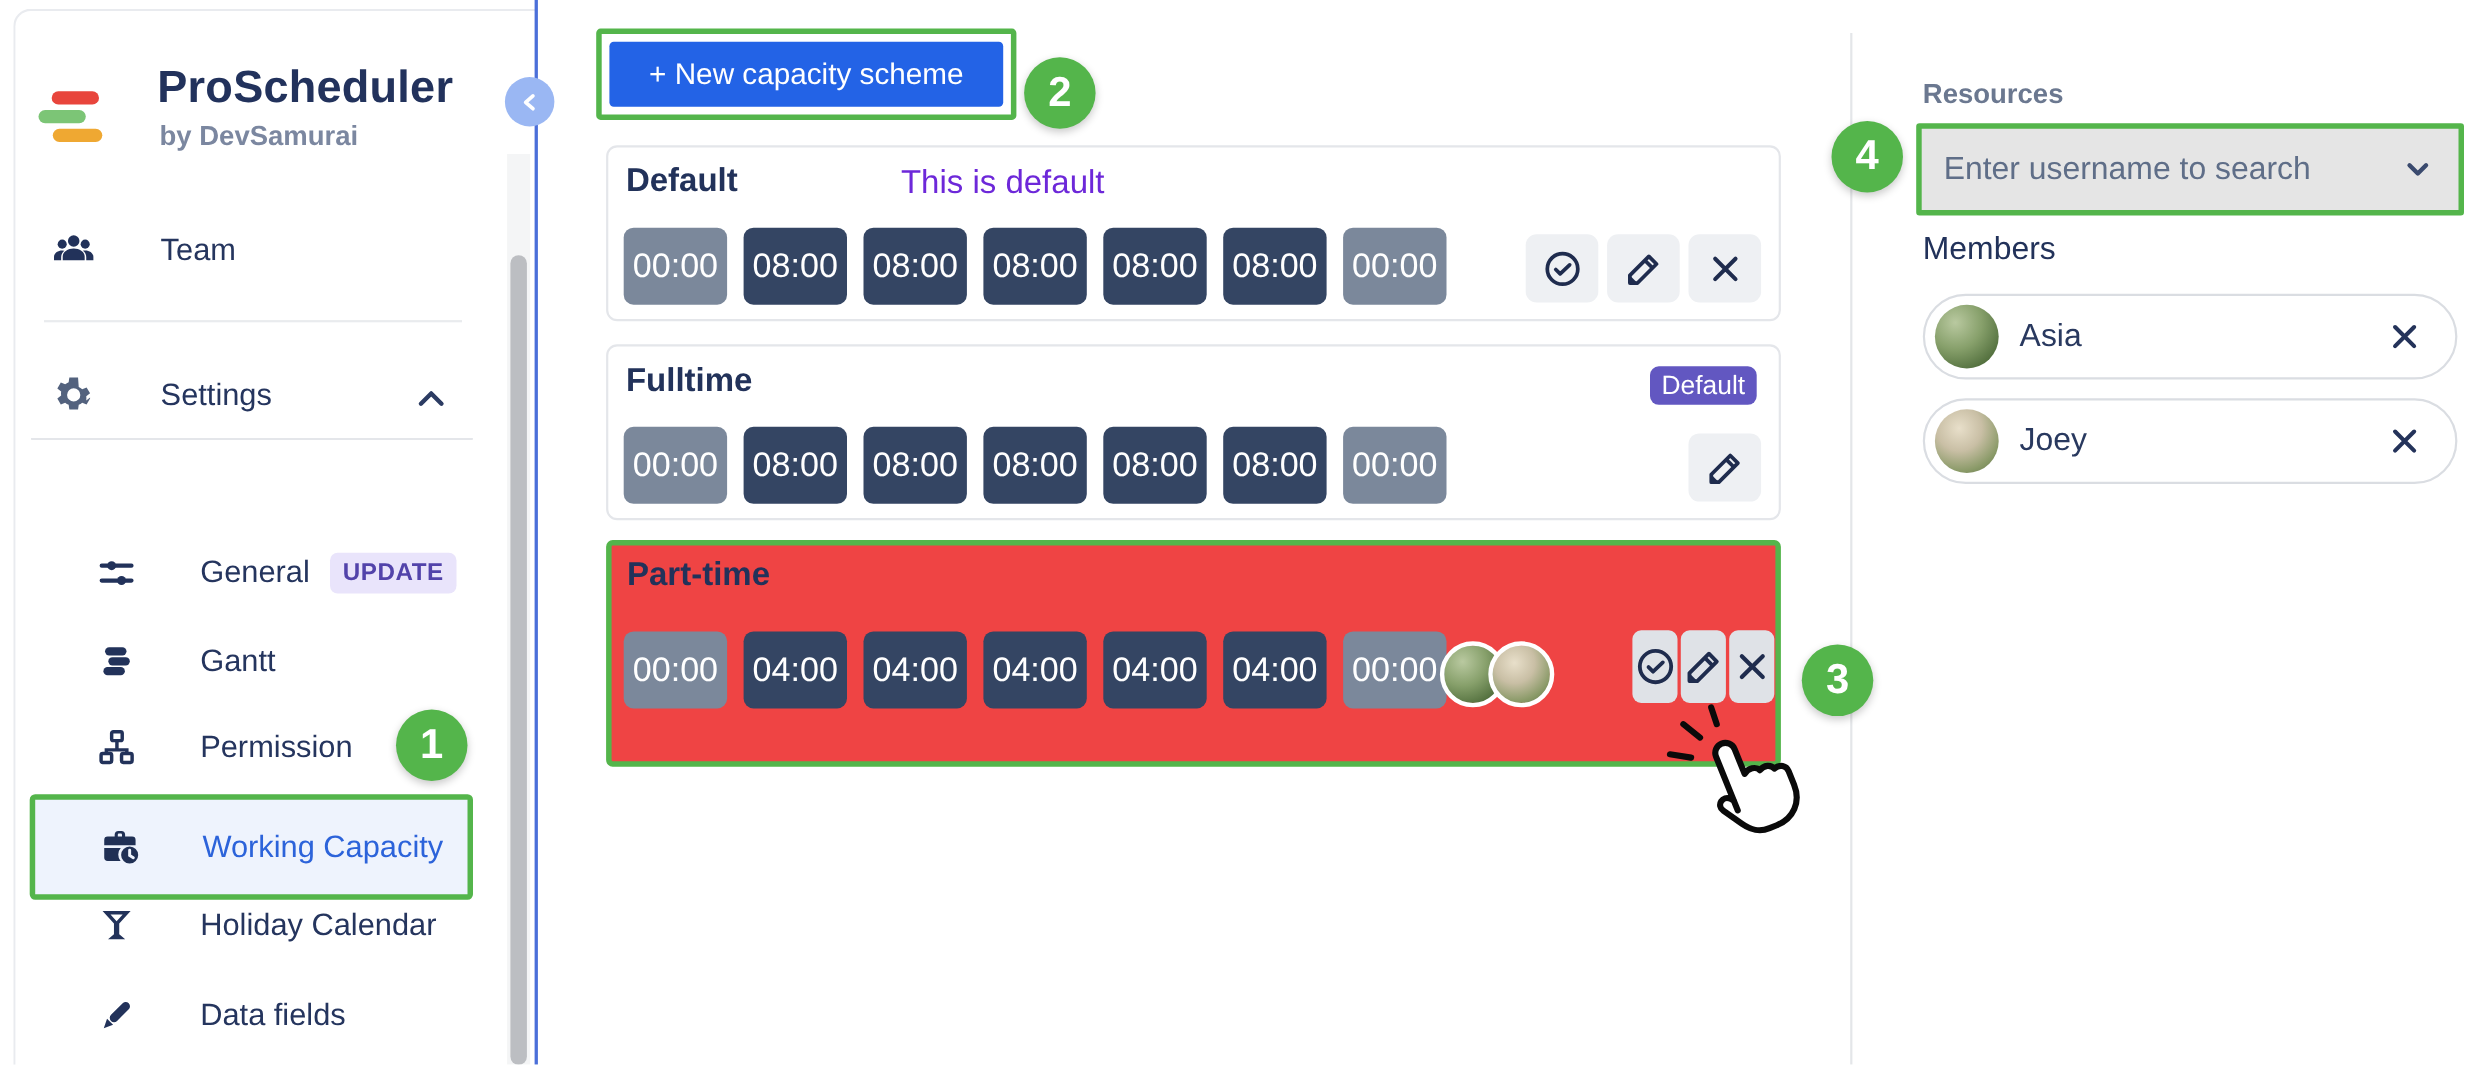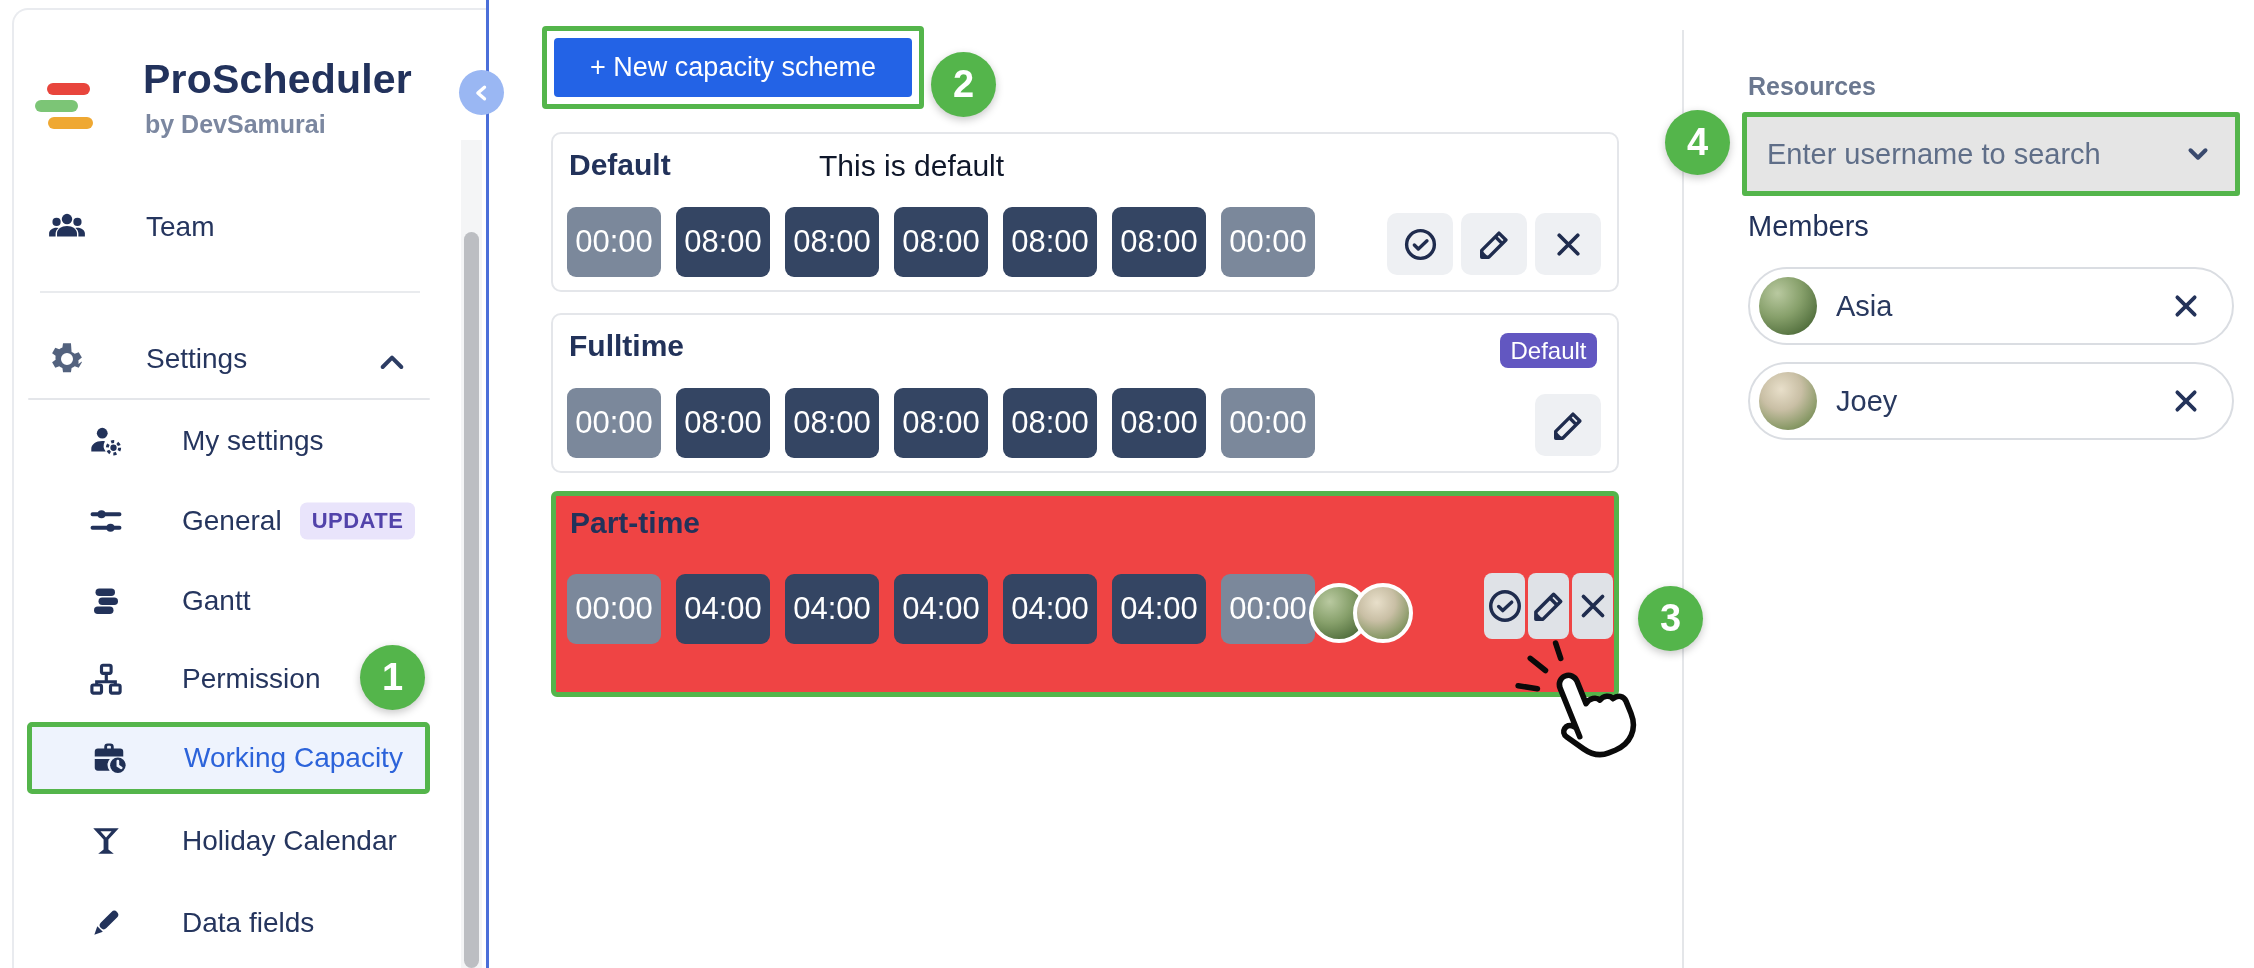--- a/index.html
+++ b/index.html
@@ -27,42 +27,42 @@
   .row.sub .lb{left:182px;}
   .gear-tint{color:#53627e !important;}
 
   .divider1{position:absolute;left:40px;top:291px;width:380px;border-top:2px solid #e9ebee;}
   .divider2{position:absolute;left:28px;top:398px;width:402px;border-top:2.5px solid #e4e6ea;border-radius:3px;}
   .chev-up{position:absolute;left:376px;top:347px;width:32px;height:32px;color:#2c3c63;}
 
   .badge-update{display:inline-block;margin-left:18px;padding:5px 12px 6px;border-radius:7px;
     background:#e9e4fb;color:#5243aa;font-size:22px;font-weight:700;letter-spacing:.5px;vertical-align:2px;}
 
-  .active-item{position:absolute;left:27px;top:722px;width:403px;height:72px;box-sizing:border-box;
+  .active-item{position:absolute;left:27px;top:722px;width:403px;height:96px;box-sizing:border-box;
     background:#eef3fd;border:5px solid #54b54b;border-radius:5px;cursor:pointer;}
   .active-item .ic{position:absolute;left:58px;top:50%;transform:translateY(-50%);width:38px;height:38px;color:#203055;}
   .active-item .lb{position:absolute;left:152px;top:50%;transform:translateY(-50%);font-size:28px;color:#2c63da;white-space:nowrap;}
 
   .scroll-track{position:absolute;left:461px;top:140px;width:21px;height:828px;background:#f4f5f6;}
   .scroll-thumb{position:absolute;left:464px;top:232px;width:15px;height:736px;background:#bcbec2;border-radius:8px;cursor:pointer;}
   .blue-line{position:absolute;left:486px;top:0;width:3px;height:968px;background:#4b6fd9;}
   .collapse-btn{position:absolute;left:459px;top:70px;width:45px;height:45px;border-radius:50%;
     background:#9ab7f3;display:flex;align-items:center;justify-content:center;z-index:6;cursor:pointer;}
   .collapse-btn svg{width:20px;height:20px;color:#fff;}
 
   
   .hl{border:5px solid #54b54b;}
   .new-btn-box{position:absolute;left:542px;top:26px;width:382px;height:83px;box-sizing:border-box;border-radius:4px;}
   .new-btn{position:absolute;left:7px;top:7px;width:358px;height:59px;background:#2363e6;border:none;border-radius:4px;
     color:#fff;font-size:27px;font-family:inherit;font-weight:500;cursor:pointer;}
 
   .card{position:absolute;left:551px;width:1068px;height:160px;box-sizing:border-box;
     background:#fff;border:2px solid #e4e6ea;border-radius:10px;}
   .card-title{position:absolute;left:16px;top:14px;font-size:30px;font-weight:700;color:#22325a;white-space:nowrap;}
-  .card-note{position:absolute;left:266px;top:15px;font-size:30px;color:#0f172a;white-space:nowrap;}
+  .card-note{position:absolute;left:266px;top:15px;font-size:30px;color:#6d28d9;white-space:nowrap;}
   .chips{position:absolute;left:14px;top:73px;display:flex;gap:15px;}
   .chip{width:94px;height:70px;border-radius:9px;background:#344563;color:#fff;
     display:flex;align-items:center;justify-content:center;font-size:31px;}
   .chip.gray{background:#7b889b;}
   .actions{position:absolute;right:16px;top:79px;display:flex;gap:8px;}
   .act-btn{width:66px;height:62px;background:#eef0f3;border:none;border-radius:10px;cursor:pointer;
     display:flex;align-items:center;justify-content:center;color:#1f2c4e;padding:0;}
   .act-btn svg{width:37px;height:37px;}
   .badge-default{position:absolute;right:20px;top:18px;width:97px;height:35px;background:#6257c1;border-radius:8px;
     color:#fff;font-size:24px;display:flex;align-items:center;justify-content:center;}
@@ -145,31 +145,20 @@
     <span class="lb">Settings</span>
   </div>
   <span class="chev-up">
     <svg viewBox="0 0 24 24" fill="none" stroke="currentColor" stroke-width="3" stroke-linecap="round" stroke-linejoin="round">
         <path d="M5 15l7-7 7 7"></path>
       </svg>
   </span>
 
   <div class="divider2"></div>
 
-  <div class="row sub" style="top:412px;">
-    <span class="ic">
-      <svg viewBox="0 0 24 24" fill="currentColor">
-          <circle cx="9.5" cy="6.8" r="3.6"></circle>
-          <path d="M9.5 12c-4.3 0-7.3 2.3-7.3 5.2V19h9.6a6.3 6.3 0 0 1-.5-6.9c-.6-.07-1.2-.1-1.8-.1z"></path>
-          <circle cx="17" cy="16.5" r="2.1"></circle>
-          <circle cx="17" cy="16.5" r="4.1" fill="none" stroke="currentColor" stroke-width="2" stroke-dasharray="2.1 2.2"></circle>
-        </svg>
-    </span>
-    <span class="lb">My settings</span>
-  </div>
 
   <div class="row sub" style="top:492px;padding-left:14px;">
     <span class="ic">
       <svg viewBox="0 0 24 24" fill="none" stroke="currentColor" stroke-width="2.6" stroke-linecap="round">
           <path d="M3 7.5h18M3 16.5h18"></path>
           <circle cx="9" cy="7.5" r="2.7" fill="currentColor" stroke="none"></circle>
           <circle cx="15" cy="16.5" r="2.7" fill="currentColor" stroke="none"></circle>
         </svg>
     </span>
     <span class="lb"><span>General</span><span class="badge-update">UPDATE</span></span>

